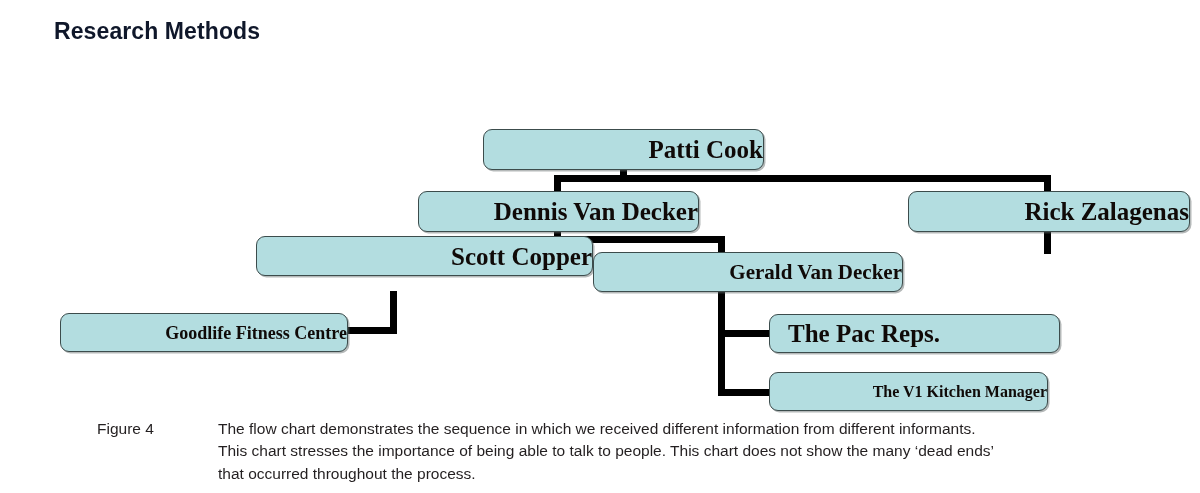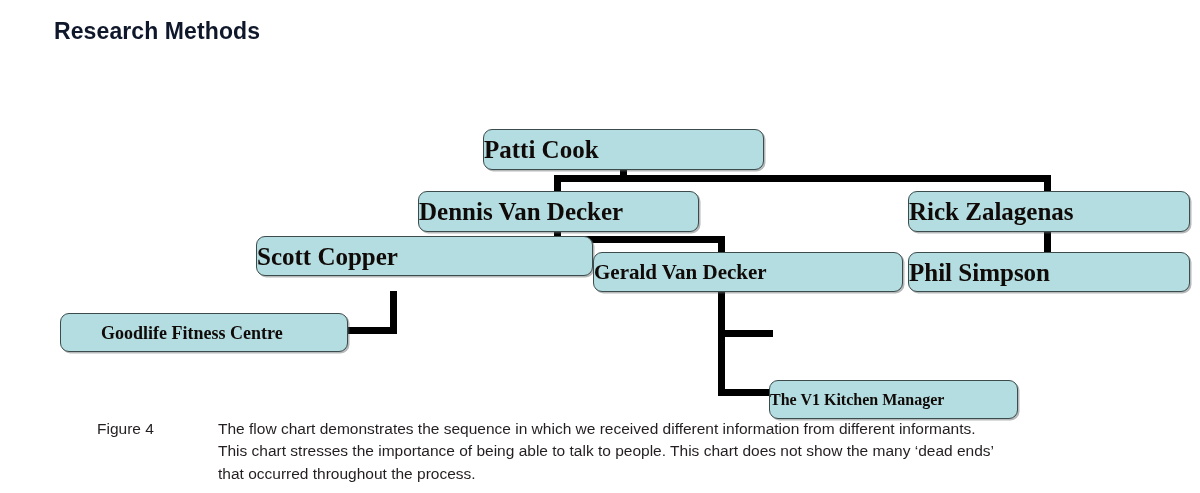--- a/index.html
+++ b/index.html
@@ -50,21 +50,21 @@
   
   .node {
     position: absolute;
     z-index: 2;
     box-sizing: border-box;
     background: #b3dde0;
     border: 1.5px solid #3c4c4c;
     border-radius: 9px;
     display: flex;
     align-items: center;
-    justify-content: flex-start;
+    justify-content: flex-end;
     font-family: "Liberation Serif", serif;
     font-weight: bold;
     color: #100a08;
     box-shadow: 1.5px 1.5px 0.5px rgba(90,100,100,0.45);
     text-align: center;
     line-height: 1;
   }
   .node span { display: block; }
 
   .node.lg  { font-size: 25px; }
@@ -143,30 +143,30 @@
   </div>
 
   <div class="node lg" style="left:256px; top:236px; width:337px; height:40px;">
     <span>Scott Copper</span>
   </div>
 
   <div class="node md" style="left:593px; top:252px; width:310px; height:40px;">
     <span>Gerald Van Decker</span>
   </div>
 
-  <div class="node lg" style="left:908px; top:252px; width:282px; height:40px;">
-    <span>Phil Simpson</span>
-  </div>
 
   <div class="node sm" style="left:60px; top:313px; width:288px; height:39px;padding-left:40px;">
     <span>Goodlife Fitness Centre</span>
   </div>
 
+  <div class="node lg left-pad" style="left:769px; top:314px; width:291px; height:39px;">
+    <span>The Pac Reps.</span>
+  </div>
 
-  <div class="node xs" style="left:769px; top:380px; width:249px; height:39px;">
+  <div class="node xs" style="left:769px; top:372px; width:279px; height:39px;">
     <span>The V1 Kitchen Manager</span>
   </div>
 
 </div>
 
 <div id="caption">
   <div id="caption-label">Figure 4</div>
   <div id="caption-body">The flow chart demonstrates the sequence in which we received different information from different informants. This chart stresses the importance of being able to talk to people. This chart does not show the many ‘dead ends’ that occurred throughout the process.</div>
 </div>
 

